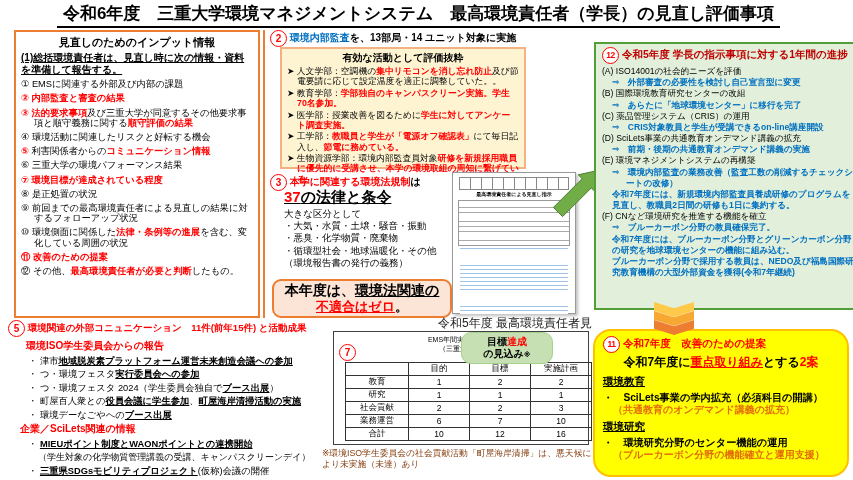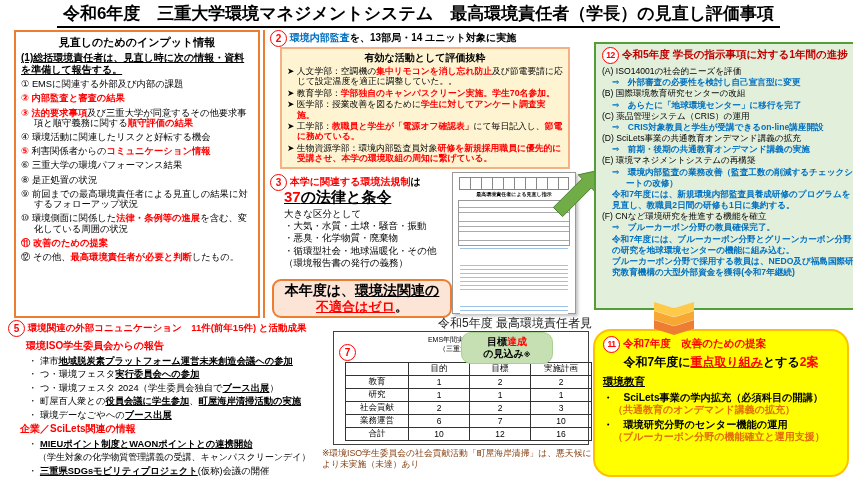--- a/index.html
+++ b/index.html
@@ -25,21 +25,21 @@
   .input-item{font-size:9.3px;line-height:1.15;margin:3.4px 0;padding-left:13px;text-indent:-13px;}
   
   .mid-divider{position:absolute;left:263px;top:30px;height:288px;border-left:2px solid #ED7D31;}
   
   .secnum{display:inline-block;width:15px;height:15px;border:1.5px solid #FF0000;border-radius:50%;
           color:#FF0000;font-weight:bold;font-size:10px;line-height:15px;text-align:center;
           vertical-align:middle;background:#fff;}
   .secnum.wide{font-size:8.5px;letter-spacing:-0.5px;}
   .sec-head{position:absolute;font-size:10px;font-weight:bold;}
   
-  .eval-box{position:absolute;left:280px;top:47px;width:290px;height:122px;background:#FEF4D2;
+  .eval-box{position:absolute;left:280px;top:47px;width:246px;height:122px;background:#FEF4D2;
             border:2px solid #F4B183;box-sizing:border-box;padding:2px 5px;}
   .eval-title{text-align:center;font-weight:bold;font-size:10px;margin-bottom:1px;}
   .eval-item{font-size:8.8px;line-height:1.18;padding-left:10px;text-indent:-10px;margin-bottom:1px;}
   
   .law-big{position:absolute;left:284px;top:188px;font-size:15px;font-weight:bold;text-decoration:underline;}
   .law-sub{position:absolute;left:284px;top:208px;font-size:9.5px;}
   .law-cats{position:absolute;left:284px;top:220px;font-size:9.5px;line-height:1.3;}
   .zero-box{position:absolute;left:272px;top:279px;width:180px;height:39px;background:#FCE4D6;
             border:2px solid #ED7D31;border-radius:9px;box-sizing:border-box;text-align:center;padding-top:1px;}
   .zero-l1{font-size:14px;font-weight:bold;line-height:1.25;}
@@ -110,20 +110,21 @@
 
   <div class="input-box">
     <div class="input-header">見直しのためのインプット情報</div>
     <div class="input-intro">(1)総括環境責任者は、見直し時に次の情報・資料を準備して報告する。</div>
     <div class="input-item"><span>① EMSに関連する外部及び内部の課題</span></div>
     <div class="input-item"><span class="red">② 内部監査と審査の結果</span></div>
     <div class="input-item"><span class="red">③ 法的要求事項</span><span>及び三重大学が同意するその他要求事項と順守義務に関する</span><span class="red">順守評価の結果</span></div>
     <div class="input-item"><span>④ 環境活動に関連したリスクと好転する機会</span></div>
     <div class="input-item"><span class="red">⑤ </span><span>利害関係者からの</span><span class="red">コミュニケーション情報</span></div>
     <div class="input-item"><span>⑥ 三重大学の環境パフォーマンス結果</span></div>
+    <div class="input-item"><span class="red">⑦ 環境目標が達成されている程度</span></div>
     <div class="input-item"><span>⑧ 是正処置の状況</span></div>
     <div class="input-item"><span>⑨ 前回までの最高環境責任者による見直しの結果に対するフォローアップ状況</span></div>
     <div class="input-item"><span>⑩ 環境側面に関係した</span><span class="red">法律・条例等の進展</span><span>を含む、変化している周囲の状況</span></div>
     <div class="input-item"><span class="red">⑪ 改善のための提案</span></div>
     <div class="input-item"><span>⑫ その他、</span><span class="red">最高環境責任者が必要と判断</span><span>したもの。</span></div>
   </div>
 
   <div class="mid-divider"></div>
 
   <div class="sec-head" style="left:270px;top:30px;">
@@ -198,20 +199,21 @@
 
   <div class="prop-box">
     <div class="prop-head">
       <span class="secnum wide">11</span>
       <span class="t">令和7年度　改善のための提案</span>
     </div>
     <div class="prop-line2"><span class="b">令和7年度に</span><span class="redu">重点取り組み</span><span class="b">とする</span><span class="red">2案</span></div>
     <div class="prop-cat">環境教育</div>
     <div class="prop-item">・　SciLets事業の学内拡充（必須科目の開講）</div>
     <div class="prop-sub"><span class="orange">（共通教育のオンデマンド講義の拡充）</span></div>
+    <div class="prop-cat">環境研究</div>
     <div class="prop-item">・　環境研究分野のセンター機能の運用</div>
     <div class="prop-sub"><span class="orange">（ブルーカーボン分野の機能確立と運用支援）</span></div>
   </div>
 
   <div class="comm">
     <div class="comm-head">
       <span class="secnum">5</span>
       <span>環境関連の外部コニュニケーション　11件(前年15件) と活動成果</span>
     </div>
     <div class="comm-sub">環境ISO学生委員会からの報告</div>

